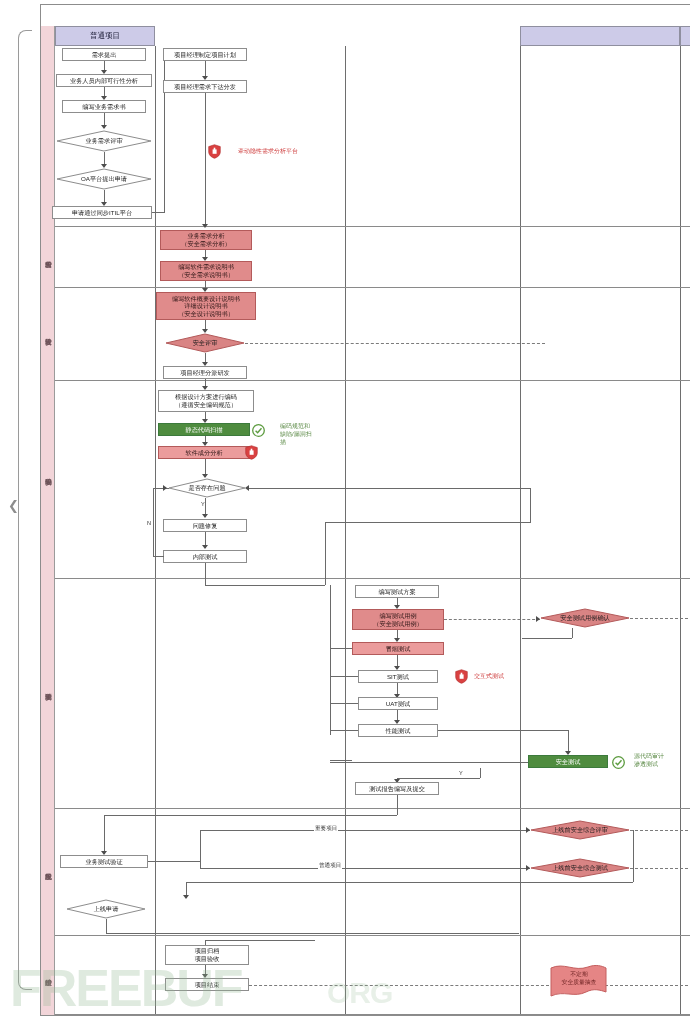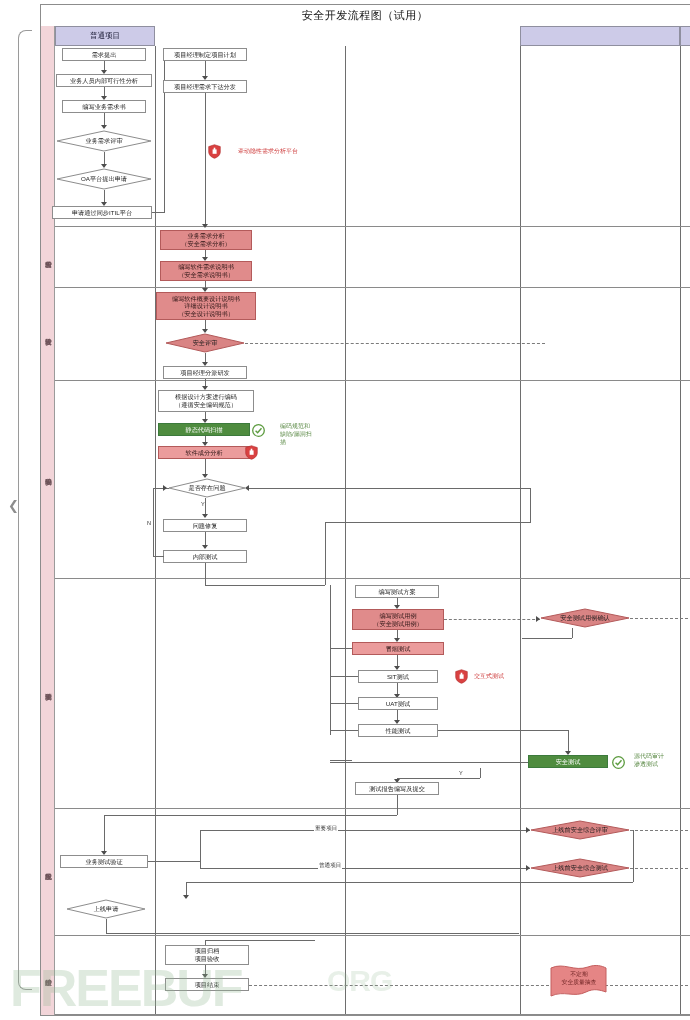--- a/index.html
+++ b/index.html
@@ -128,31 +128,30 @@
   }
 
   
   .wm {
     position:absolute; left:10px; bottom:2px; font-size:52px;
     font-weight:bold; color:rgba(150,185,150,.30);
     letter-spacing:-2px; font-family:"Liberation Sans",sans-serif;
     user-select:none;
   }
   .wm2 {
-    position:absolute; left:327px; bottom:22px; font-size:30px;
+    position:absolute; left:327px; bottom:10px; font-size:30px;
     font-weight:bold; color:rgba(150,185,150,.22); letter-spacing:-1px;
   }
 </style>
 </head>
 <body>
 
 <div id="page">
 
   <div class="frame-outline"></div>
-  <div class="title">安全开发流程图（试用）</div>
 
   <div class="brace"></div>
   <div class="brace-tip">❮</div>
 
   <div class="rail"></div>
   <div class="phase-label" style="top:226px;height:60px;">需求分析阶段</div>
   <div class="phase-label" style="top:288px;height:90px;">安全设计阶段</div>
   <div class="phase-label" style="top:380px;height:185px;">安全编码阶段</div>
   <div class="phase-label" style="top:580px;height:215px;">安全测试阶段</div>
   <div class="phase-label" style="top:810px;height:115px;">配置上线阶段</div>

